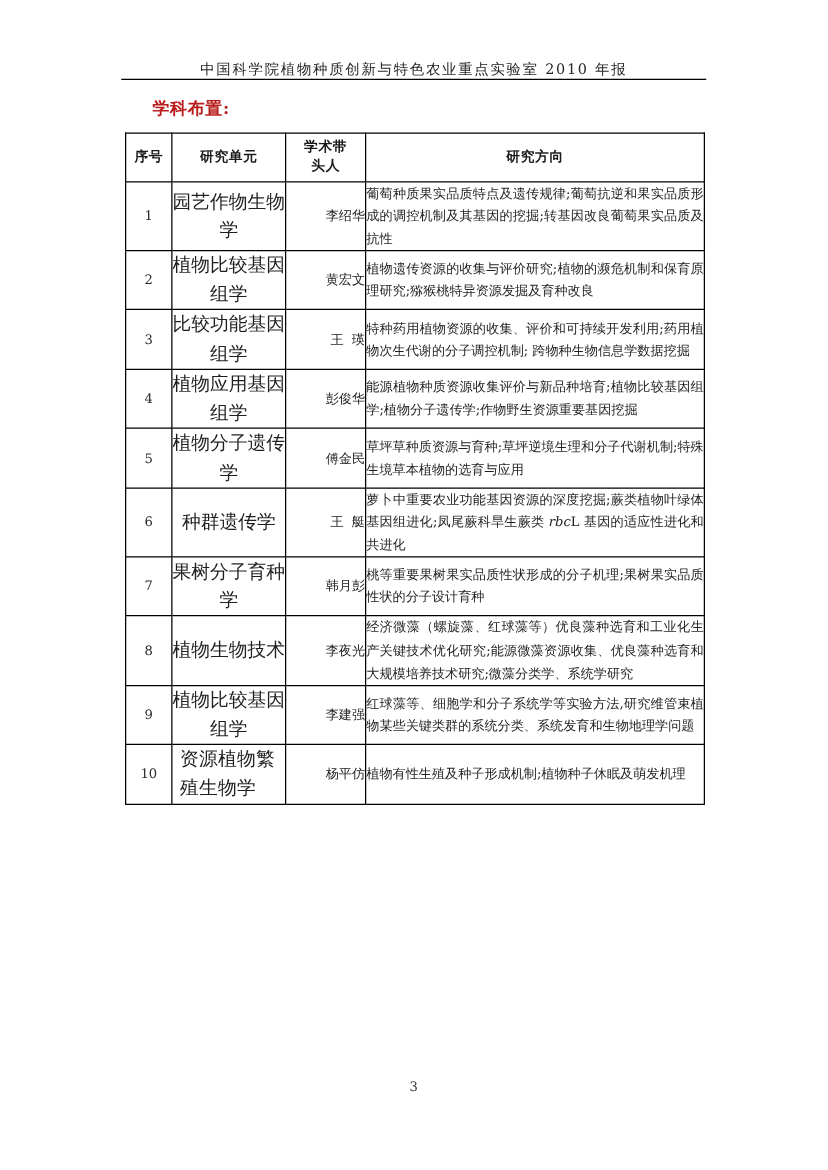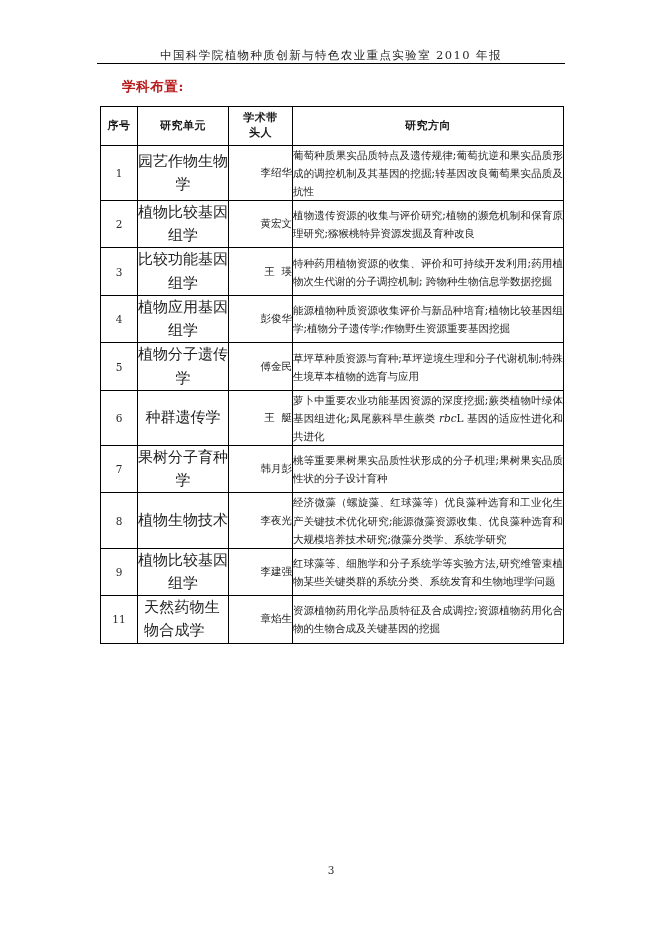--- a/index.html
+++ b/index.html
@@ -233,23 +233,23 @@
           <td class="cell-lead">李夜光</td>
           <td class="cell-dir">经济微藻（螺旋藻、红球藻等）优良藻种选育和工业化生产关键技术优化研究;能源微藻资源收集、优良藻种选育和大规模培养技术研究;微藻分类学、系统学研究</td>
         </tr>
         <tr>
           <td class="cell-no">9</td>
           <td class="cell-unit">植物比较基因组学</td>
           <td class="cell-lead">李建强</td>
           <td class="cell-dir">红球藻等、细胞学和分子系统学等实验方法,研究维管束植物某些关键类群的系统分类、系统发育和生物地理学问题</td>
         </tr>
         <tr>
-          <td class="cell-no">11</td>
-          <td class="cell-unit wrap2">天然药物生物合成学</td>
-          <td class="cell-lead">章焰生</td>
-          <td class="cell-dir">资源植物药用化学品质特征及合成调控;资源植物药用化合物的生物合成及关键基因的挖掘</td>
+          <td class="cell-no">10</td>
+          <td class="cell-unit wrap2">资源植物繁殖生物学</td>
+          <td class="cell-lead">杨平仿</td>
+          <td class="cell-dir">植物有性生殖及种子形成机制;植物种子休眠及萌发机理</td>
         </tr>
       </tbody>
   </table>
 
   <div class="page-number">3</div>
 
 </div>
 
 </body></html>

